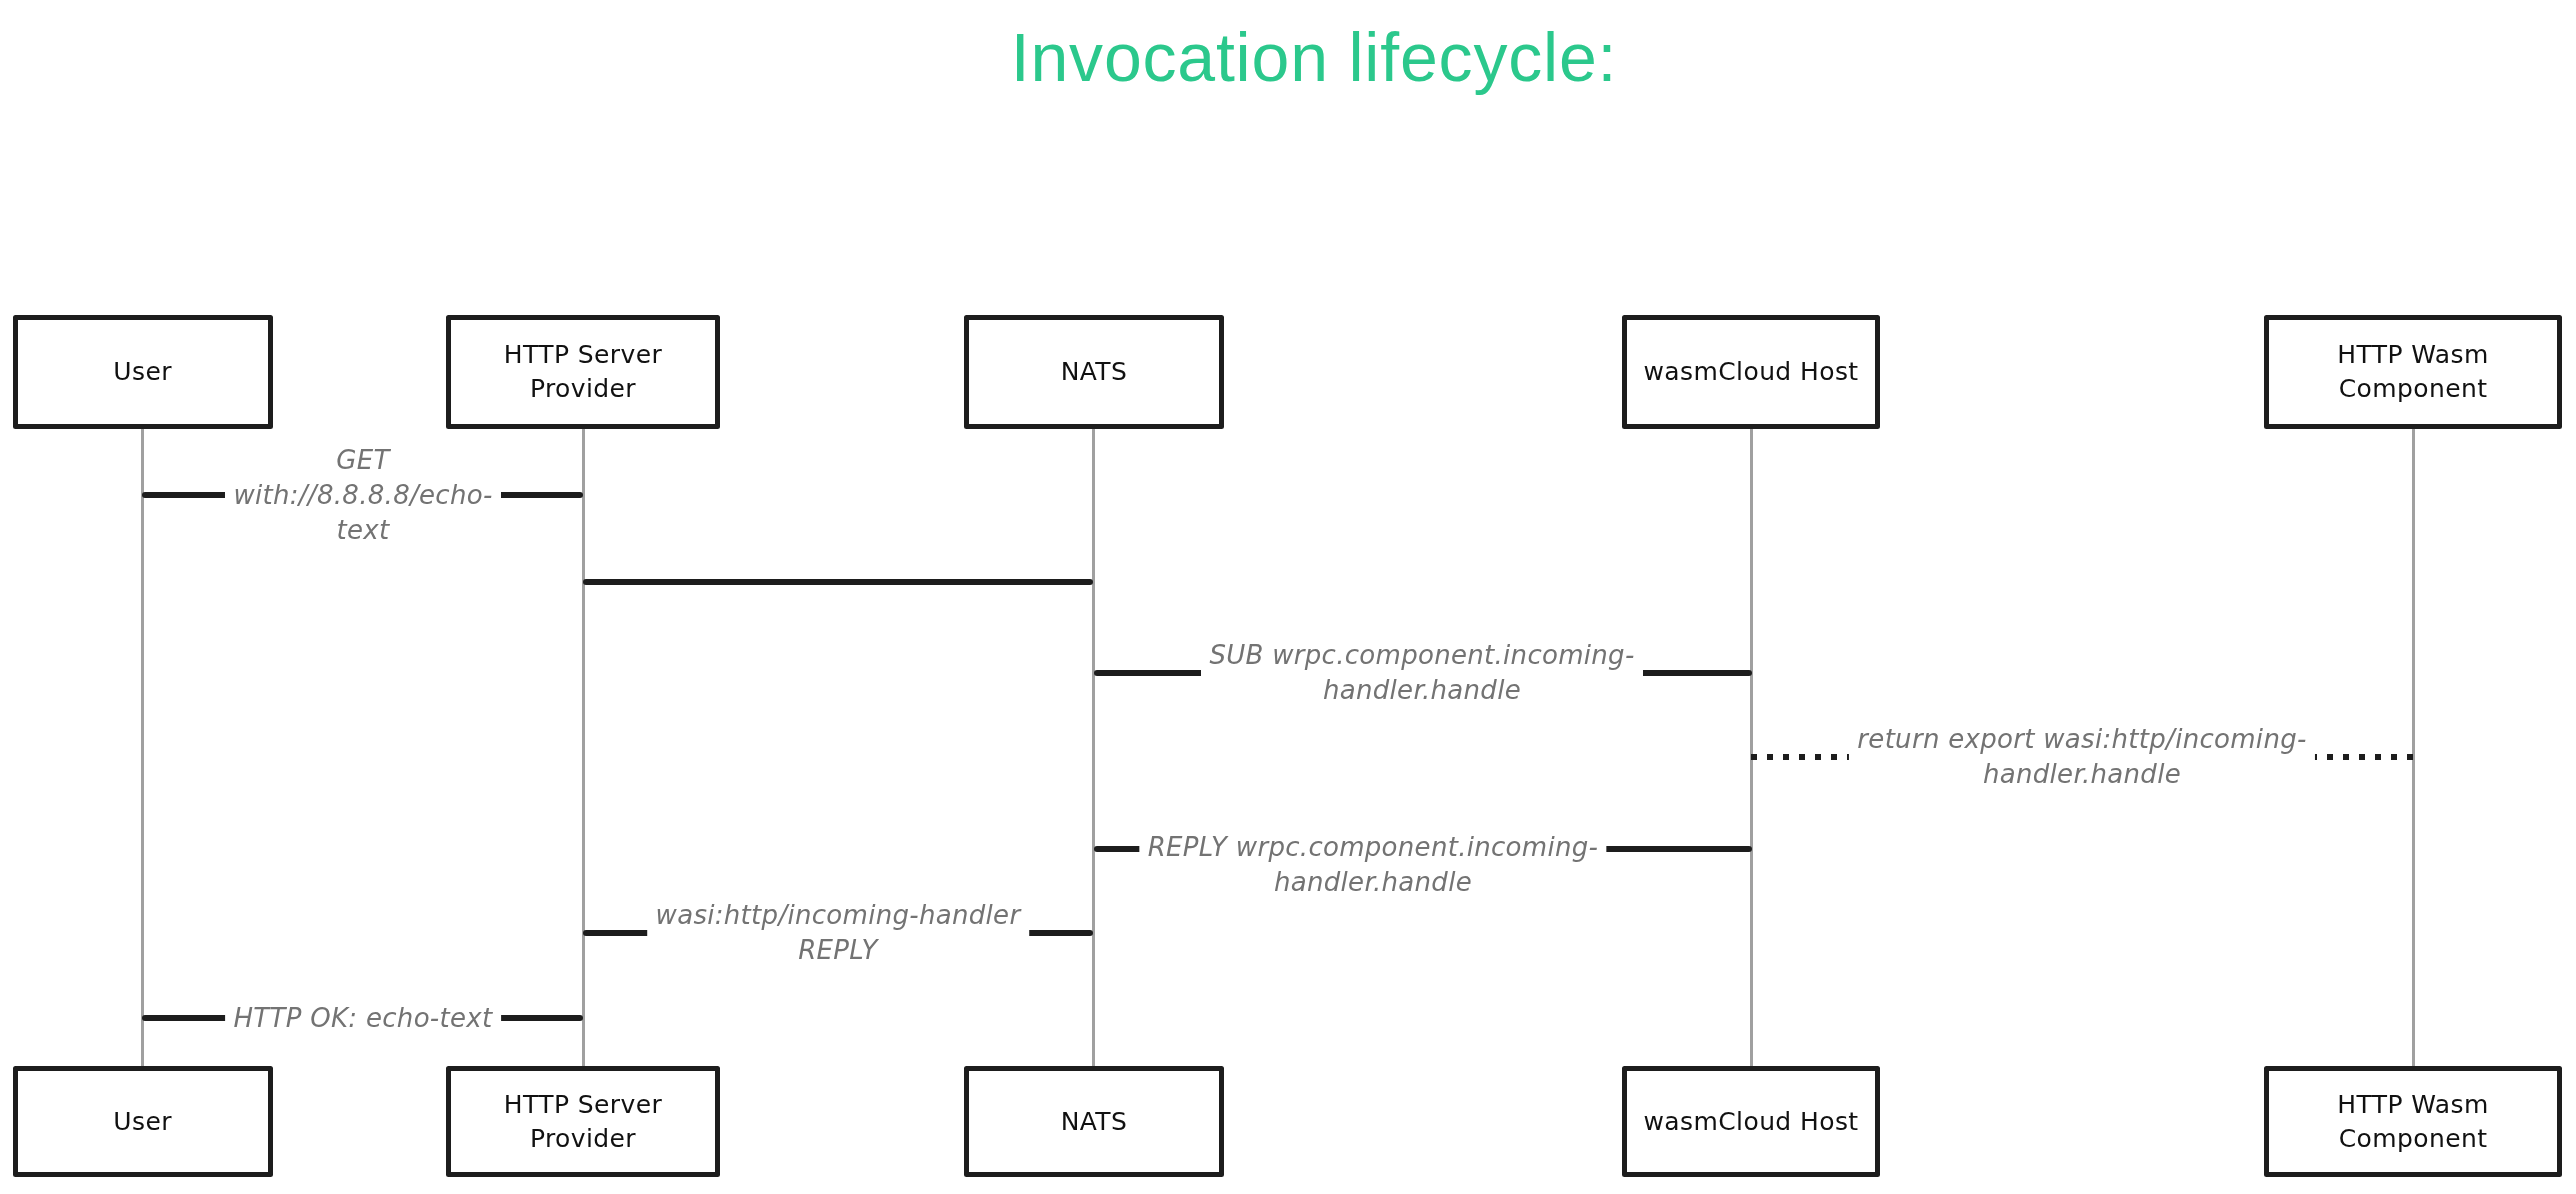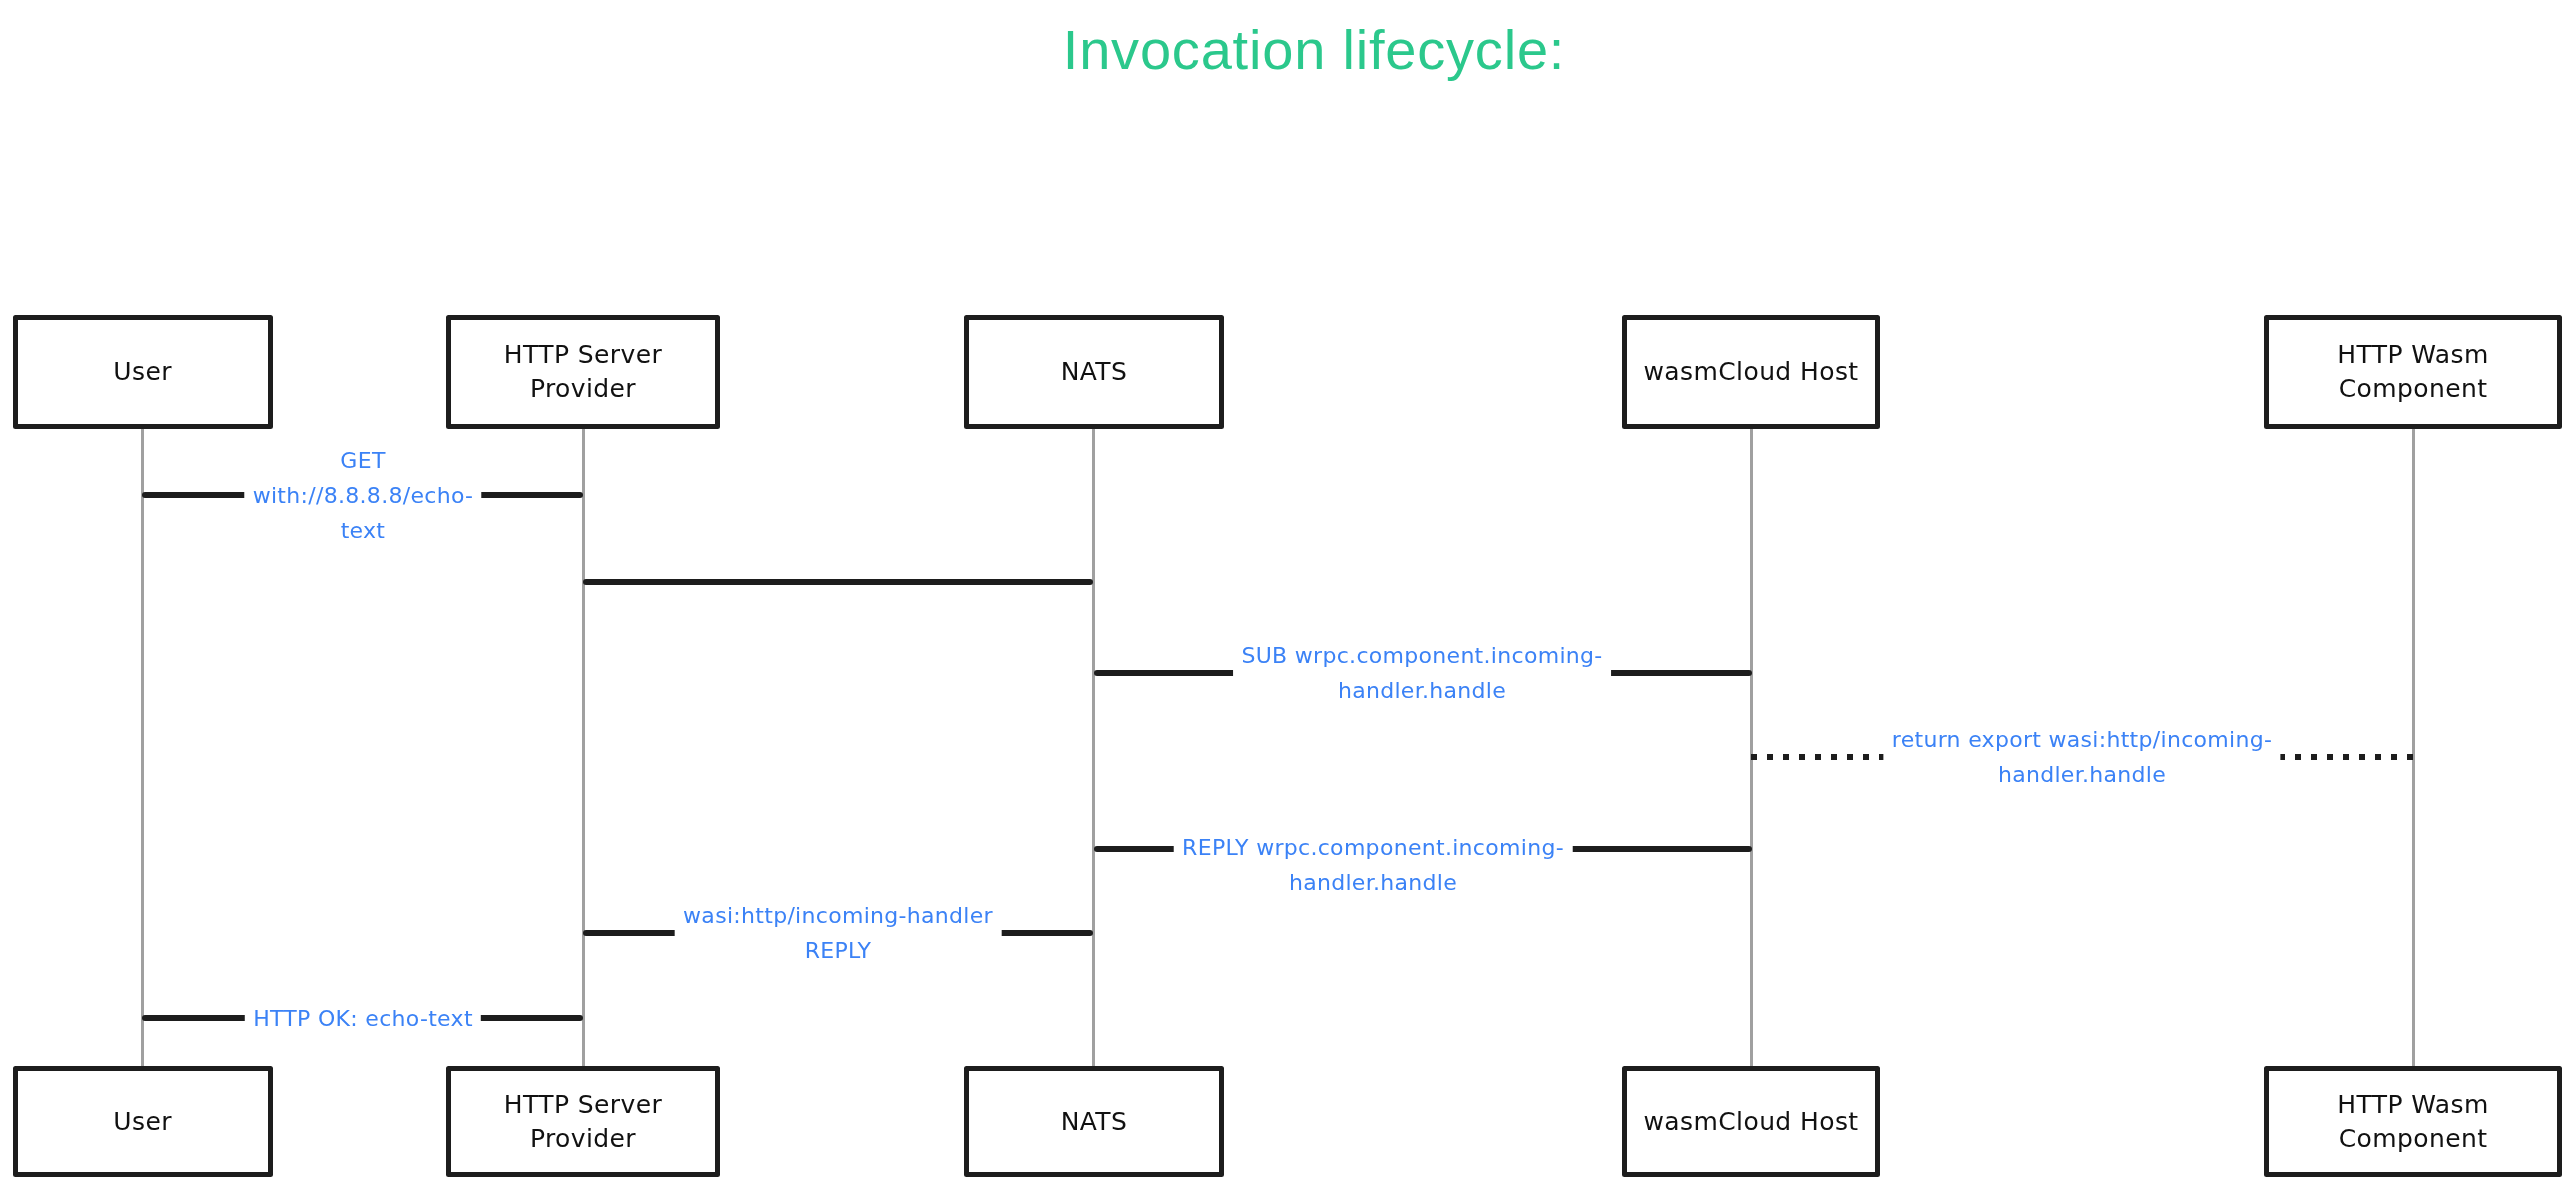--- a/index.html
+++ b/index.html
@@ -17,21 +17,21 @@
     position: absolute;
     top: 13.4px;
     left: 0;
     width: 100%;
     padding-left: 52px;
     box-sizing: border-box;
     text-align: center;
     color: var(--accent, #2bc88c);
     font-family: "Liberation Sans", sans-serif;
     font-weight: 400;
-    font-size: 56px;
+    font-size: 68px;
     line-height: 1.32;
     letter-spacing: 0.8px;
   }
 
   
   .actor-box {
     position: absolute;
     box-sizing: border-box;
     background: #ffffff;
     border: 5px solid var(--ink, #1d1d1d);
@@ -79,25 +79,26 @@
   .msg-label {
     position: absolute;
     transform: translate(-50%, -50%);
     background: #ffffff;
     padding: 0 8.4px;
     text-align: center;
     z-index: 2;
     white-space: nowrap;
   }
   .msg-label-line {
-    font-size: 22px;
+    font-size: 26px;
     font-weight: 500;
-    color: #3b82f6;
+    color: #737373;
     line-height: 35px;
     letter-spacing: 0.3px;
+    font-style: italic;
   }
 </style>
 </head>
 <body>
 
 <div id="canvas" style="--accent: #2bc88c; --ink: #1d1d1d; --lifeline: #a0a0a0;">
   <div class="title">
     <div>Invocation lifecycle:</div>
   </div>
 

